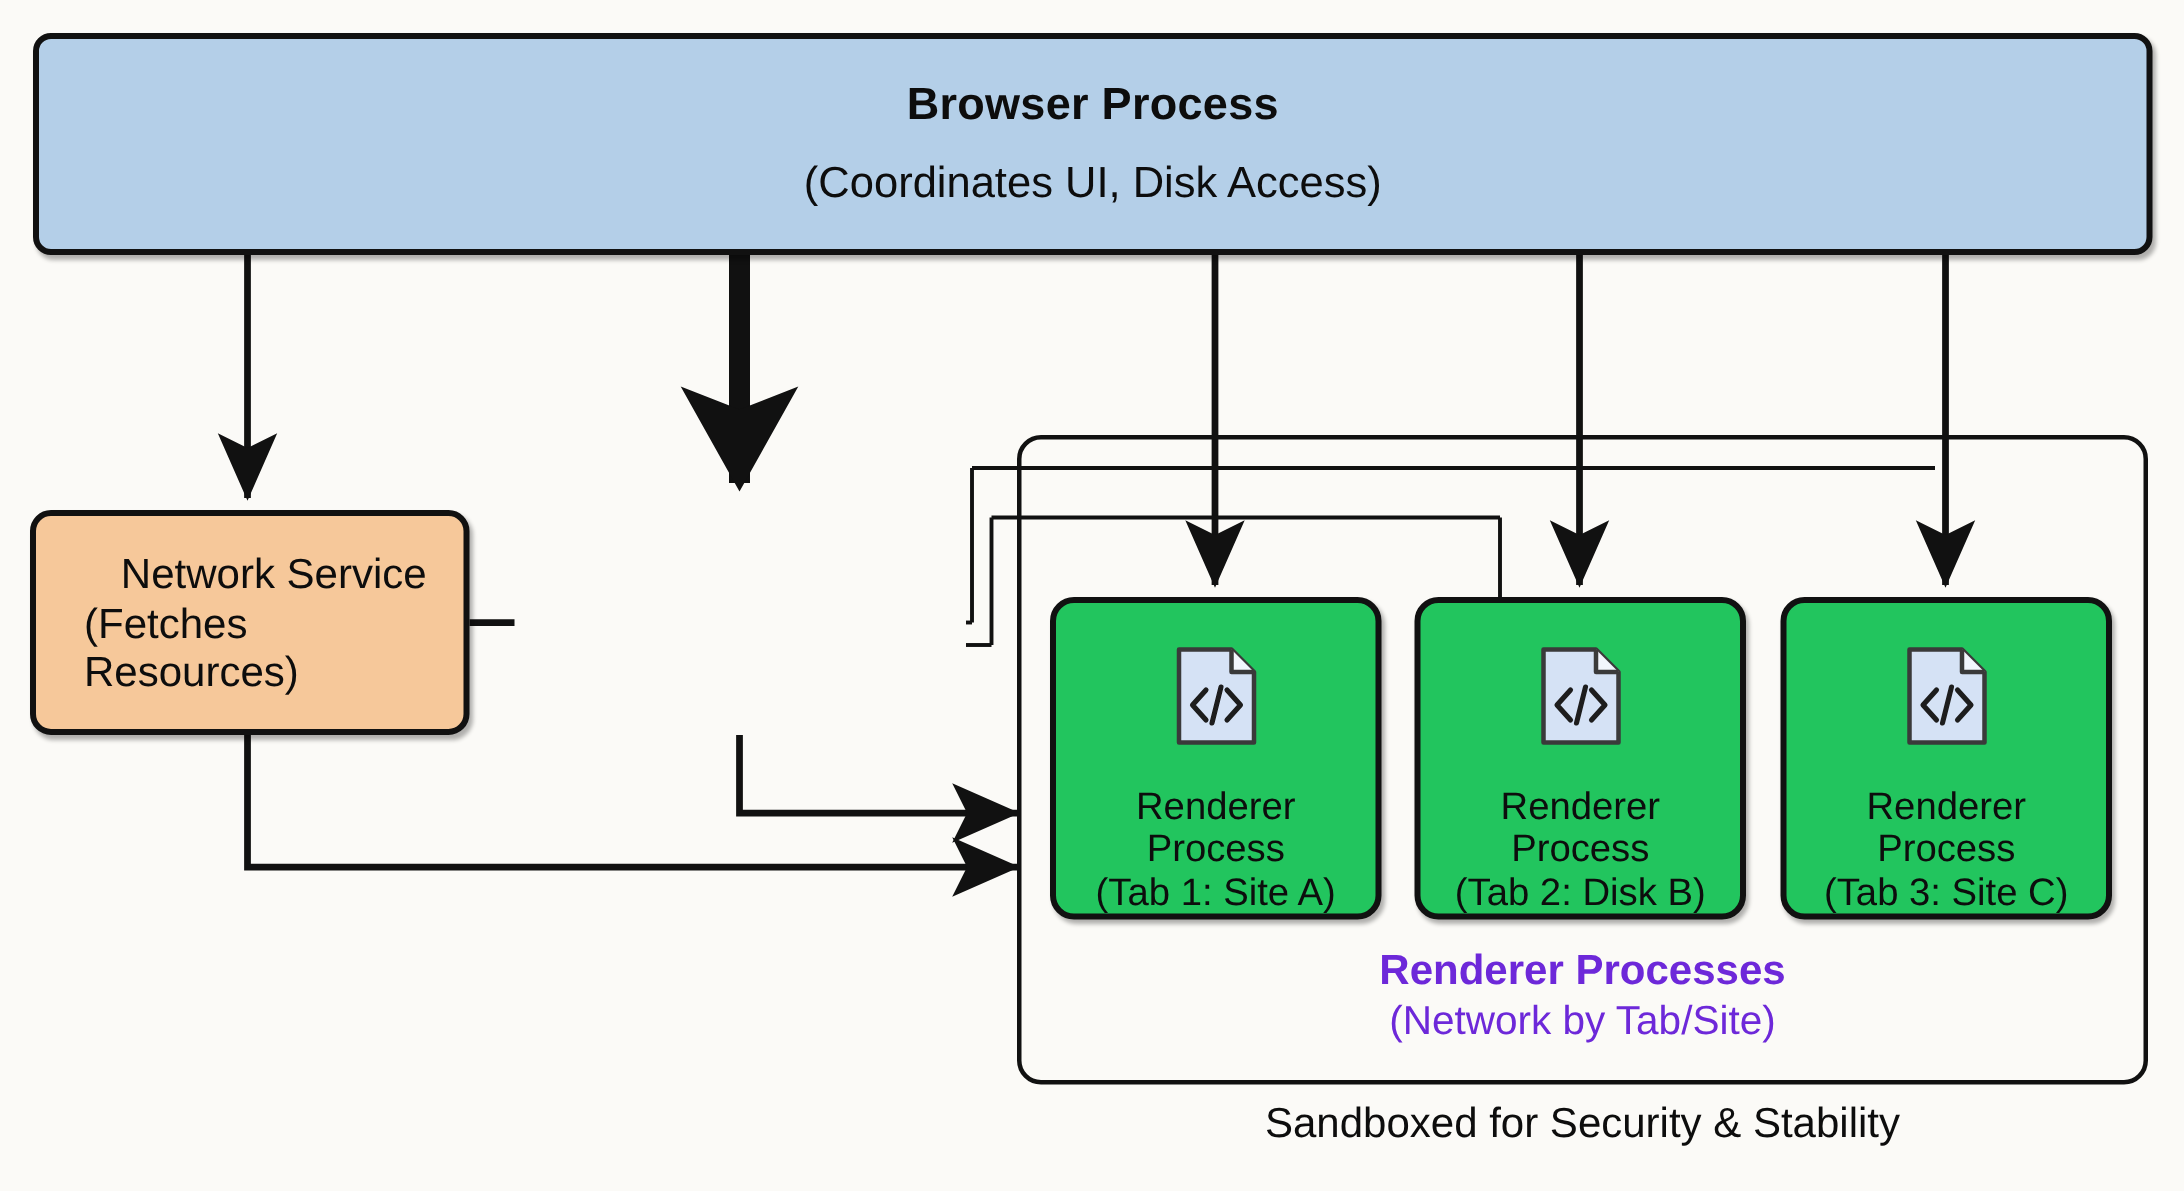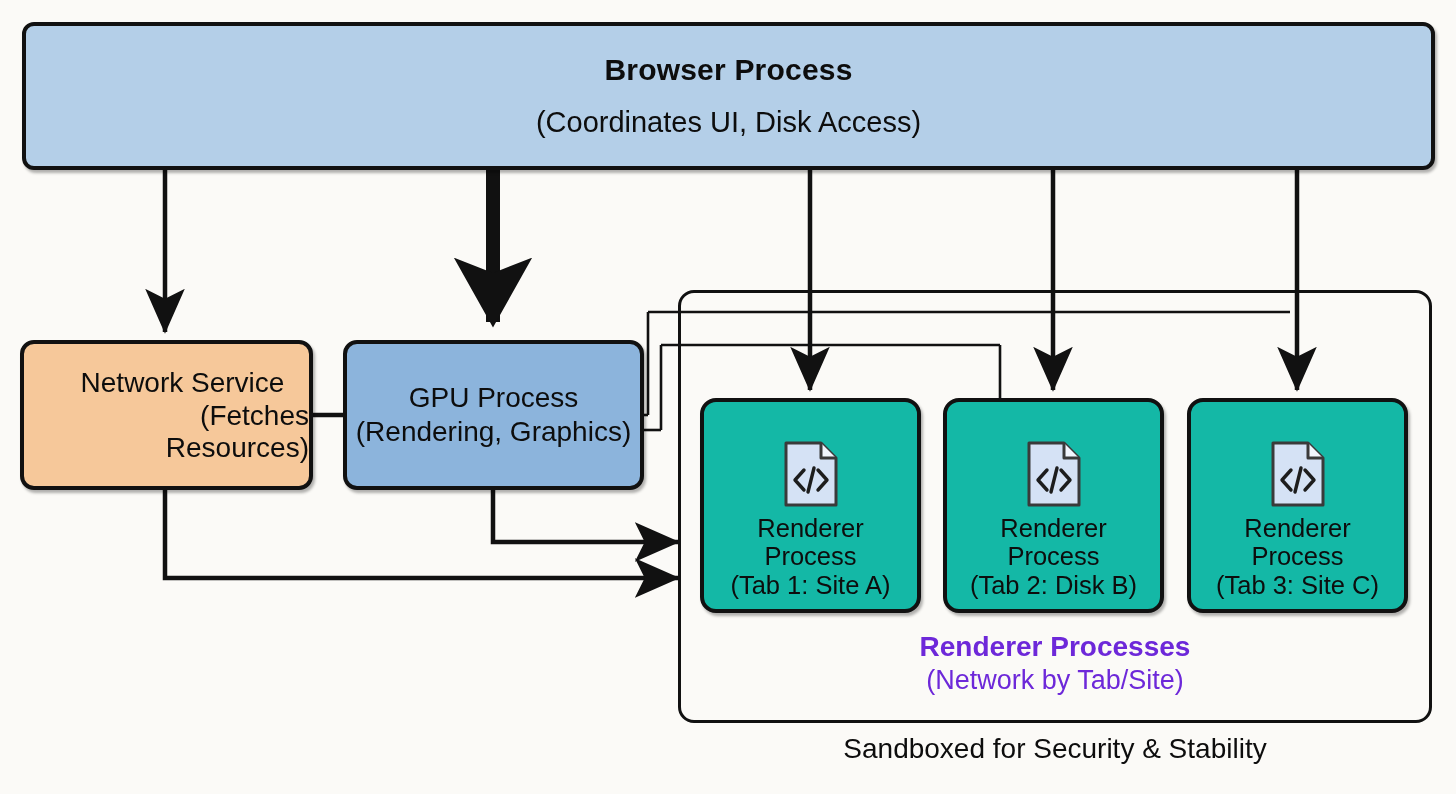--- a/index.html
+++ b/index.html
@@ -26,21 +26,21 @@
     pointer-events: none;
   }
   .node {
     position: absolute;
     border: 4px solid #111111;
     border-radius: 14px;
     display: flex;
     flex-direction: column;
     align-items: center;
     justify-content: center;
-    text-align: right;
+    text-align: left;
     color: #0d0d0d;
     box-shadow: 2px 3px 3px rgba(0,0,0,0.30);
     z-index: 3;
   }
   .node .ttl {
     font-weight: bold;
     line-height: 1.13;
   }
   .node .sub {
     font-weight: normal;
@@ -93,27 +93,27 @@
     text-align: center;
     color: #6d28d9;
   }
   #renderer-group-caption .ttl { font-size: 28px; font-weight: bold; line-height: 1.2; }
   #renderer-group-caption .sub { font-size: 27px; font-weight: normal; line-height: 1.2; }
 
   .renderer {
     position: absolute;
     top: 398px;
     width: 221px; height: 215px;
-    background: #14b8a6;
+    background: #22c55e;
     border: 4px solid #111111;
     border-radius: 16px;
     display: flex;
     flex-direction: column;
     align-items: center;
-    justify-content: center;
+    justify-content: space-between;
     padding-top: 28px;
     box-shadow: 2px 3px 3px rgba(0,0,0,0.30);
     z-index: 4;
   }
   #renderer-1 { left: 700px; }
   #renderer-2 { left: 943px; }
   #renderer-3 { left: 1187px; }
   .renderer .rlines {
     margin-top: 6px;
     text-align: center;
@@ -196,24 +196,20 @@
   <div class="node" id="browser-process">
     <div class="ttl">Browser Process</div>
     <div class="sub">(Coordinates UI, Disk Access)</div>
   </div>
 
   <div class="node" id="network-service">
     <div class="ttl">Network Service</div>
     <div class="sub">(Fetches Resources)</div>
   </div>
 
-  <div class="node" id="gpu-process">
-    <div class="ttl">GPU Process</div>
-    <div class="sub">(Rendering, Graphics)</div>
-  </div>
 
   <div id="renderer-group">
     <div id="renderer-group-caption">
       <div class="ttl">Renderer Processes</div>
       <div class="sub">(Network by Tab/Site)</div>
     </div>
   </div>
 
   <div class="renderer" id="renderer-1">
     <span>

